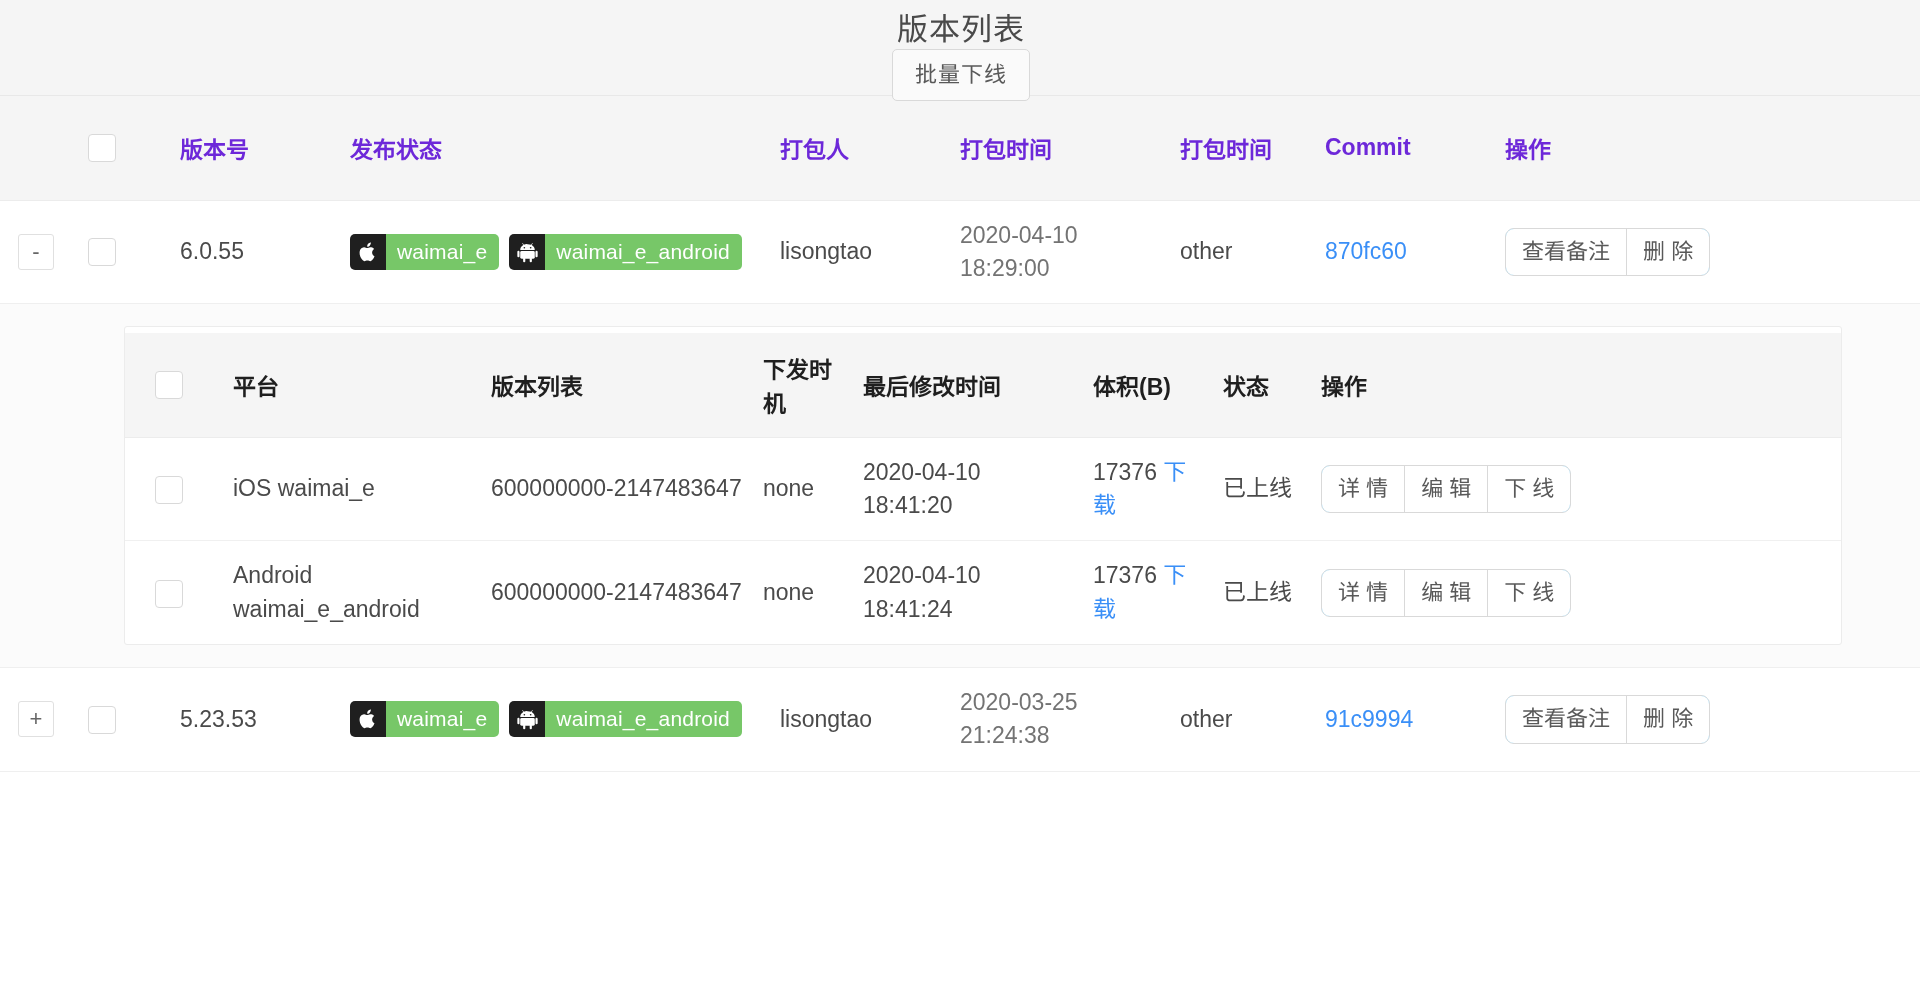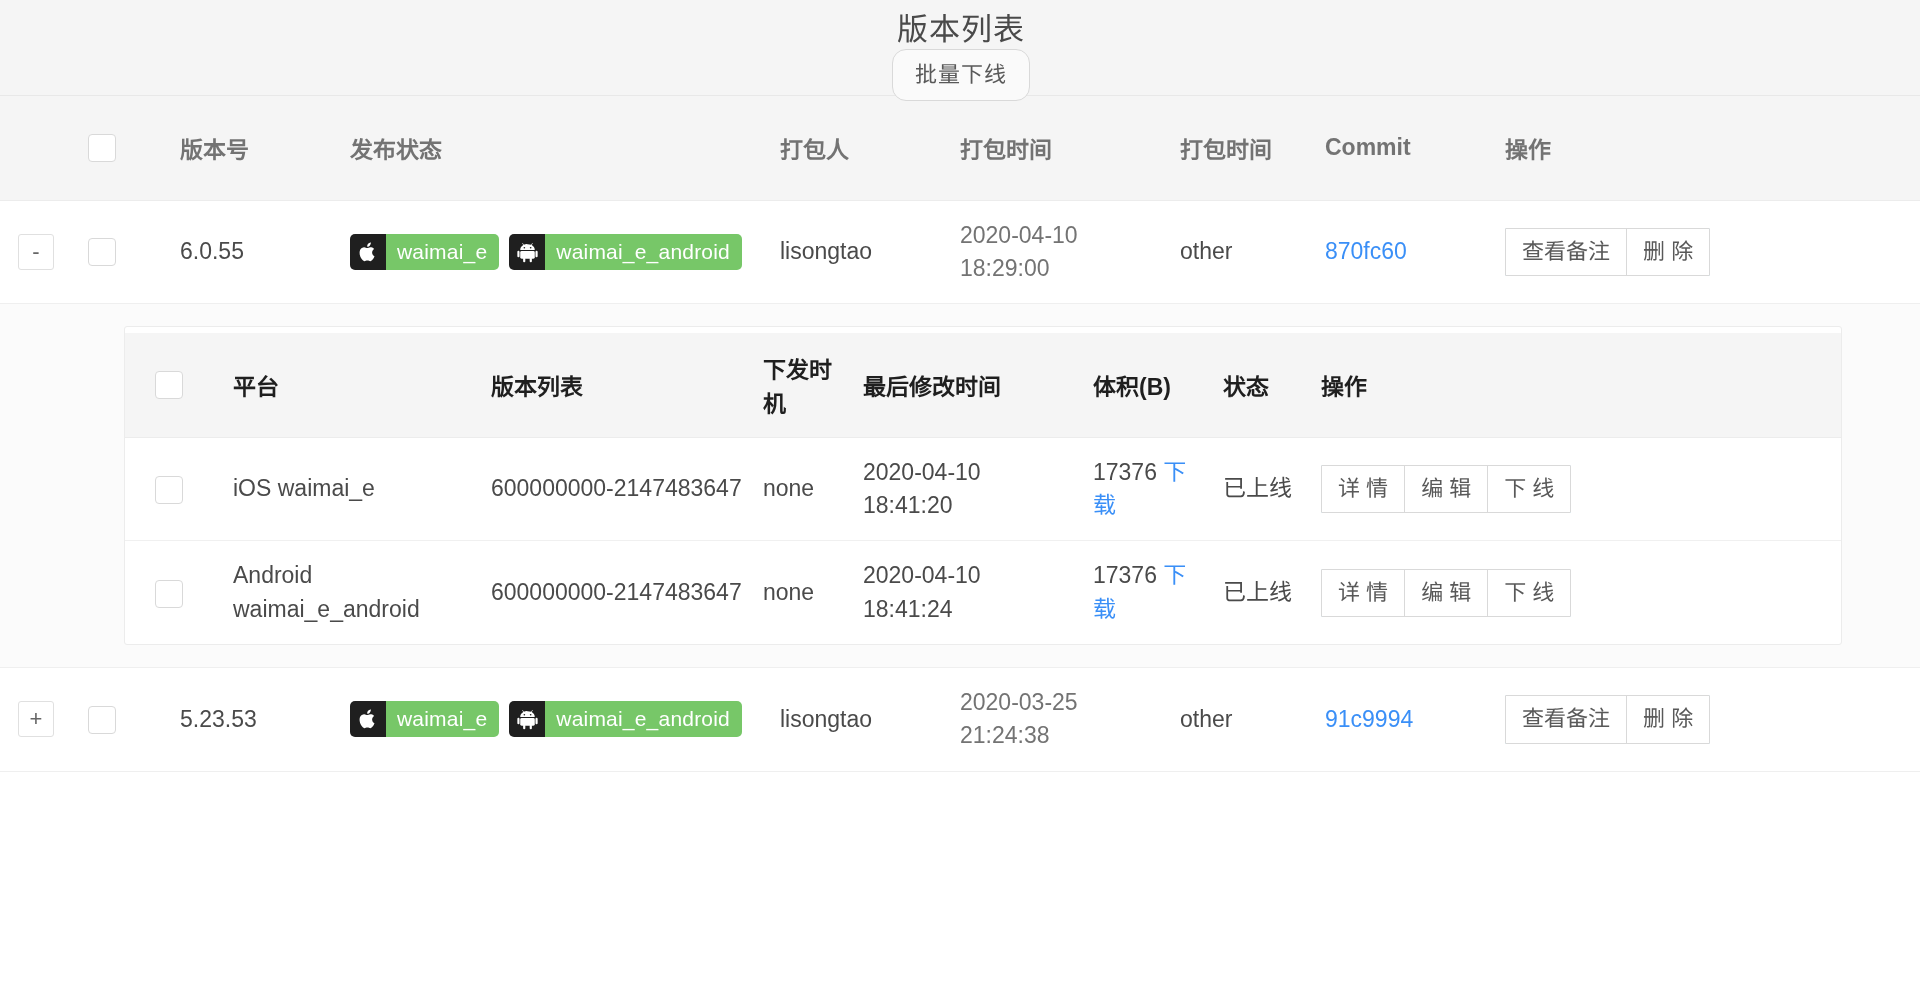--- a/index.html
+++ b/index.html
@@ -33,39 +33,39 @@
     font-size: 31px;
     color: #4a4a4a;
     font-weight: 400;
     letter-spacing: 1px;
   }
   .btn-batch {
     font-size: 22px;
     color: #595959;
     background: #fafafa;
     border: 1px solid #d9d9d9;
-    border-radius: 14px;
+    border-radius: 5px;
     padding: 14px 22px;
     line-height: 1;
     cursor: pointer;
     letter-spacing: 1px;
     font-family: inherit;
   }
 
   
   .outer-table {
     width: 100%;
     border-collapse: collapse;
     table-layout: fixed;
   }
   .outer-table thead th {
     background: #f5f5f5;
     font-weight: 700;
     font-size: 23px;
-    color: #737373;
+    color: #6d28d9;
     text-align: left;
     padding: 16px 10px;
     height: 104px;
     vertical-align: middle;
     box-sizing: border-box;
     border-bottom: 1px solid #ececec;
   }
   .outer-table tbody > tr.main-row > td {
     padding: 18px 10px;
     vertical-align: middle;
@@ -144,21 +144,21 @@
     white-space: nowrap;
     letter-spacing: .2px;
   }
   .link-blue { color: #3a8ff7; cursor: pointer; }
   .time-cell { color: #737373; line-height: 1.45; cursor: pointer; }
 
   
   .btn-group {
     display: inline-flex;
     border: 1px solid #d9d9d9;
-    border-radius: 1px;
+    border-radius: 9px;
     overflow: hidden;
     background: #7dd3fc;
   }
   .btn-group > .gbtn {
     font-size: 22px;
     color: #595959;
     background: #fff;
     border: none;
     border-left: 1px solid #d9d9d9;
     padding: 11px 16px;

